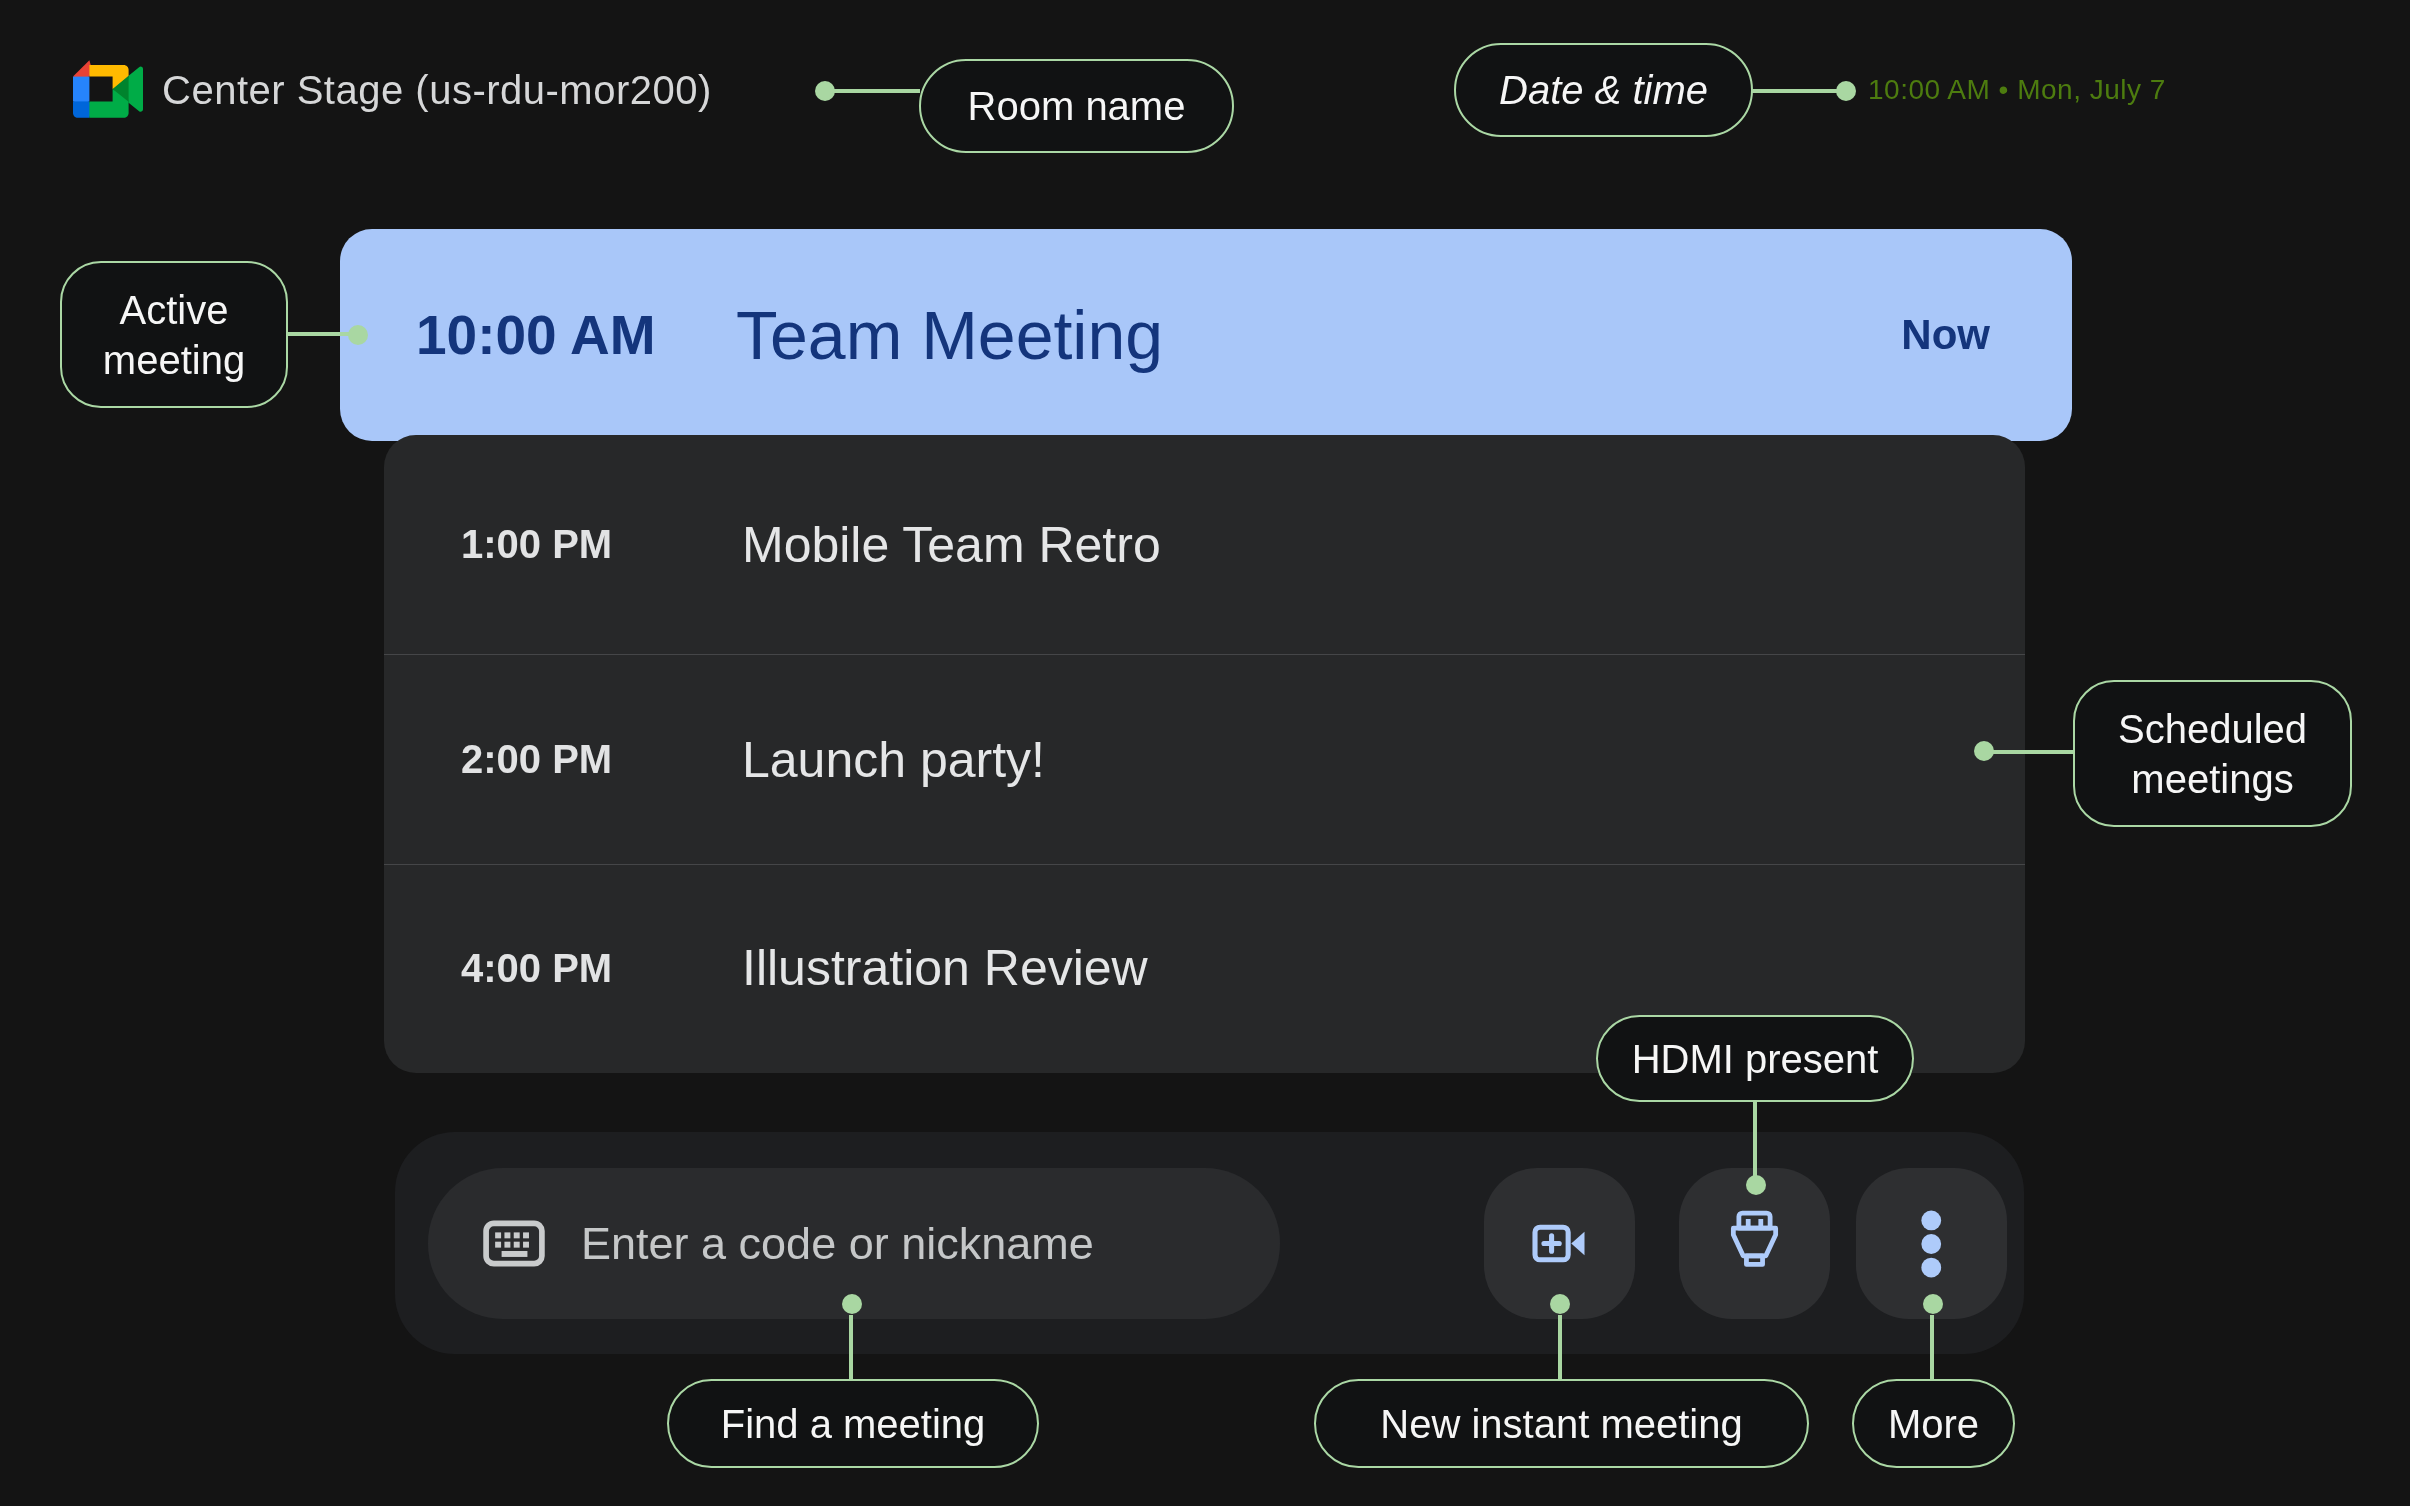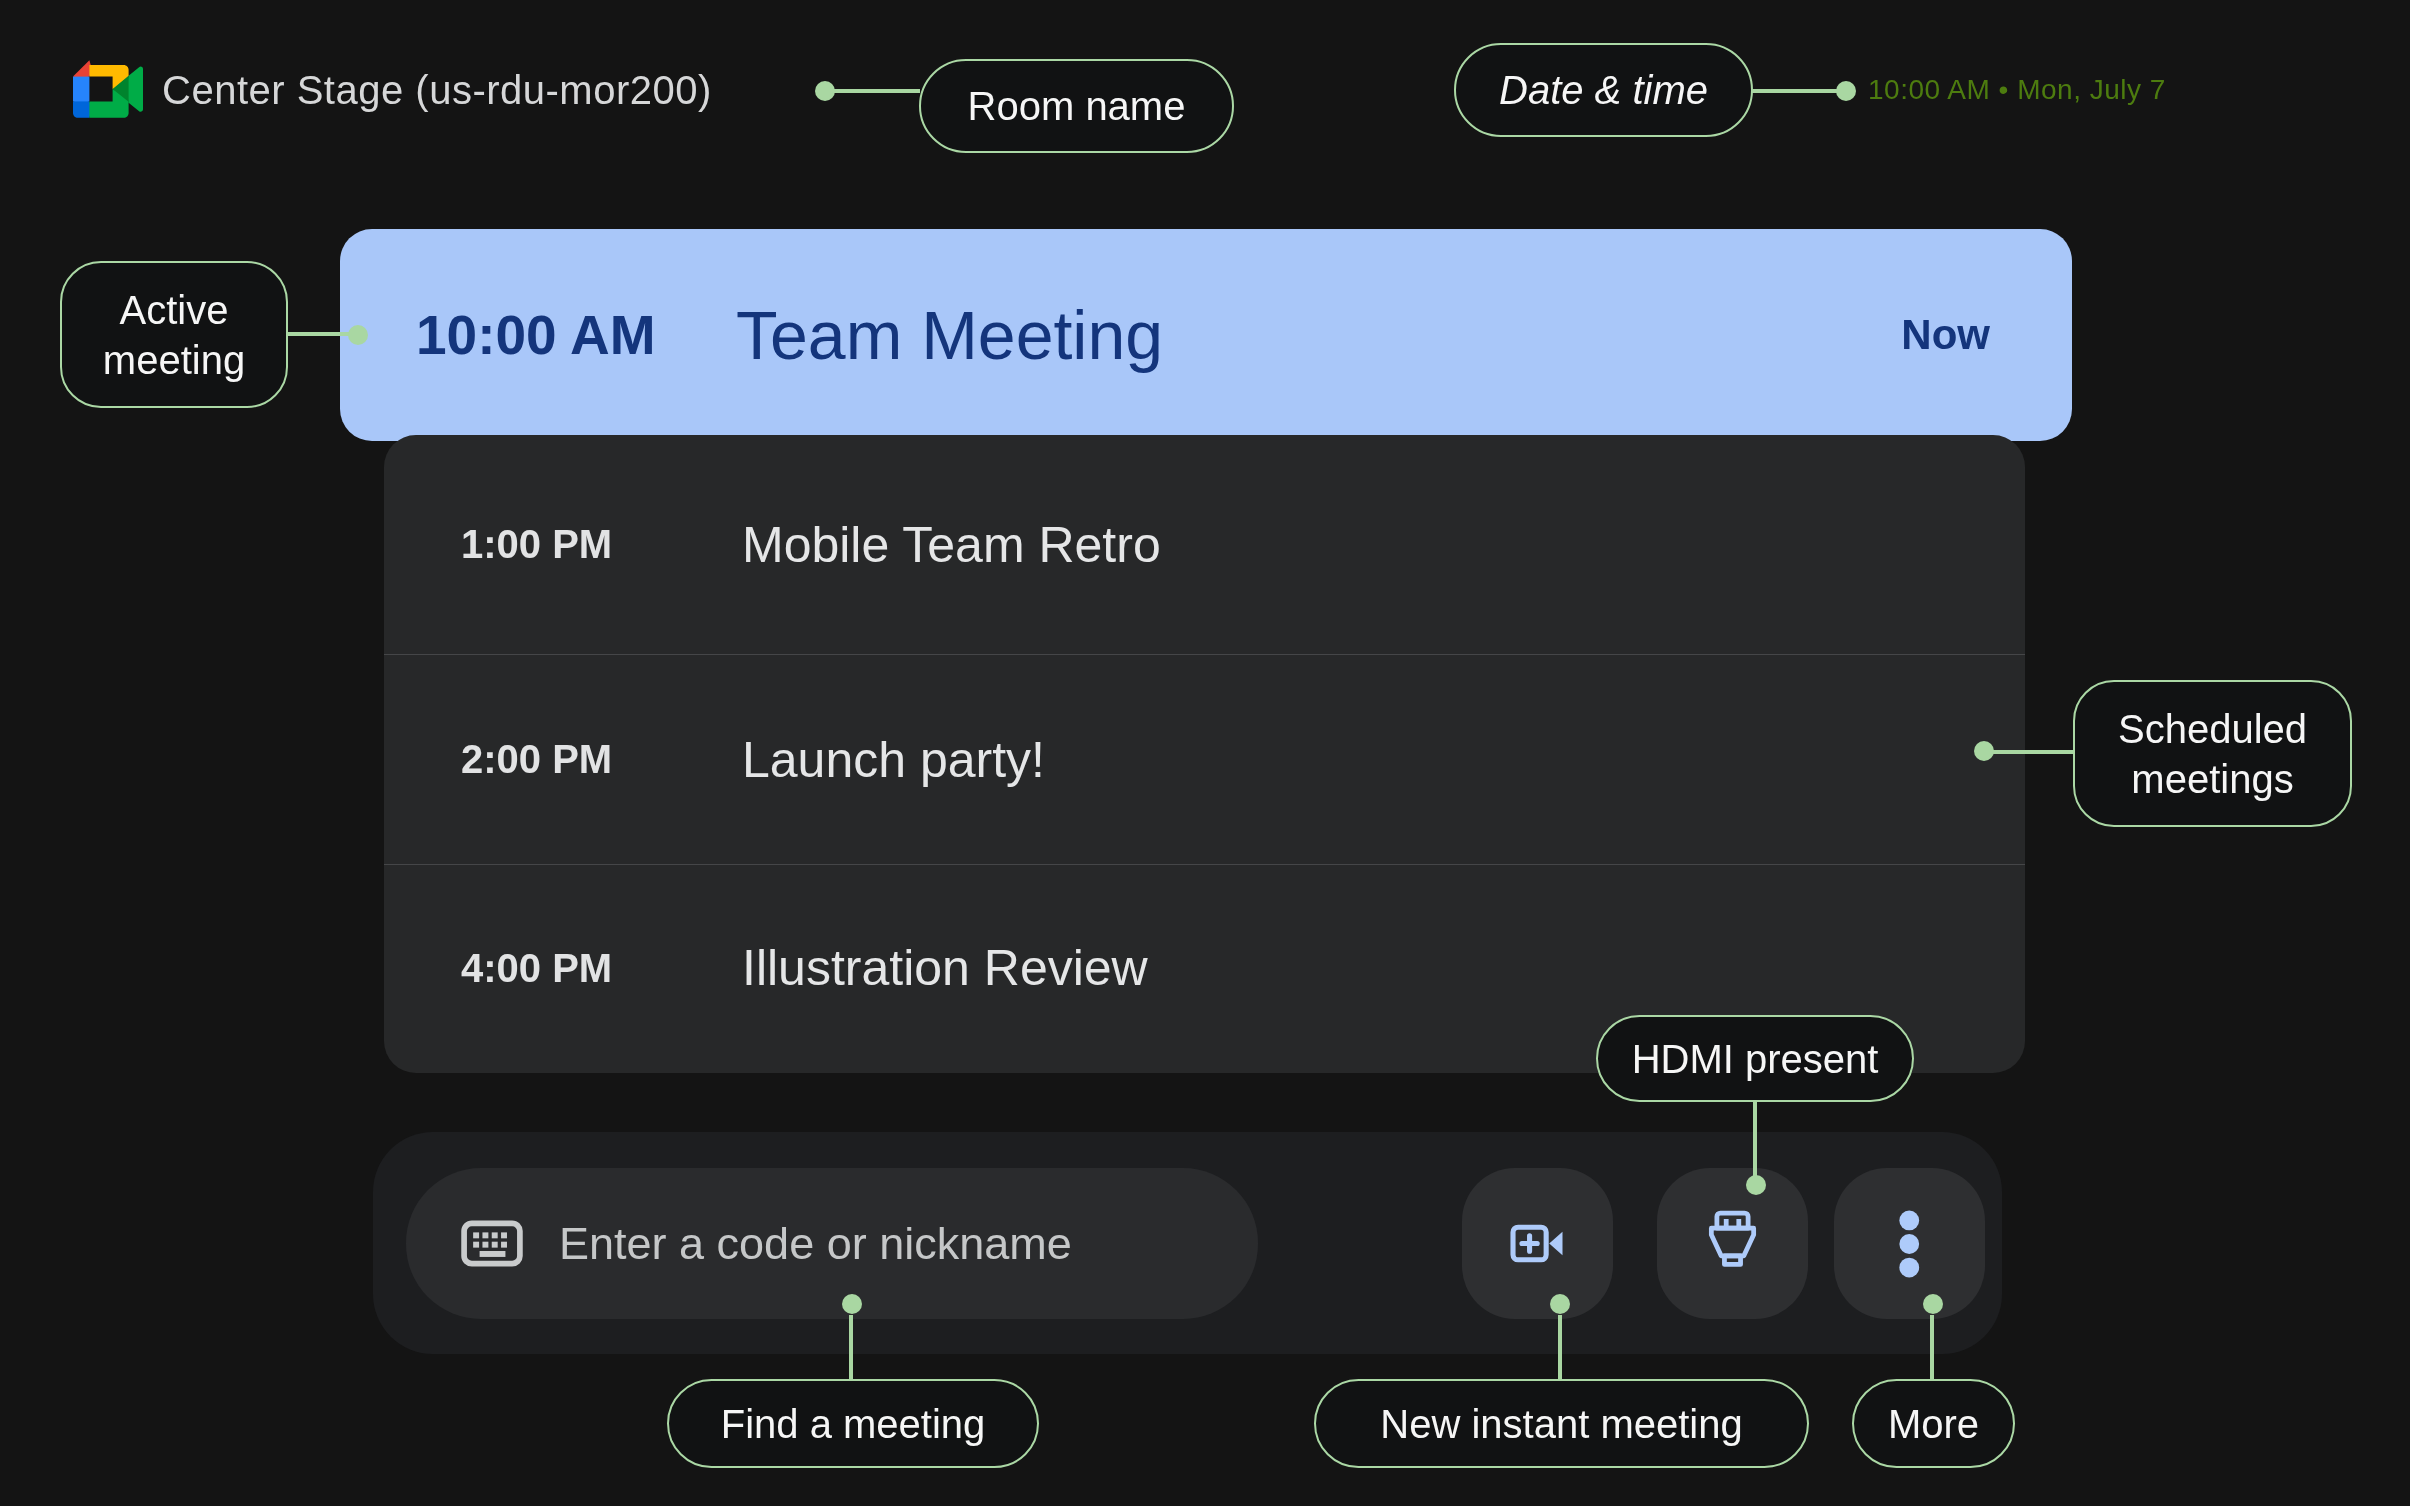--- a/index.html
+++ b/index.html
@@ -36,21 +36,21 @@
   .m-row { position: relative; width: 100%; display: flex; align-items: center; }
   .m-row + .m-row { border-top: 1.9px solid #454648; }
   #row-0 { height: 219px; }
   #row-1 { height: 210px; }
   #row-2 { height: 207px; }
   .m-time  { position: absolute; left: 77px;  font-size: 40px; font-weight: bold; color: #e2e3e4; white-space: nowrap; }
   .m-title { position: absolute; left: 358px; font-size: 50px; color: #e5e6e7; white-space: nowrap; }
 
   
   #join-bar {
-    left: 373px; top: 1132px; width: 1629px; height: 222px;
+    left: 395px; top: 1132px; width: 1629px; height: 222px;
     background: #1d1e20; border-radius: 60px;
   }
   #code-pill {
     position: absolute; left: 33px; top: 36px; width: 852px; height: 151px;
     background: #2a2b2d; border-radius: 75px;
     display: flex; align-items: center; padding-left: 55px; cursor: text;
   }
   #kb-icon { width: 62px; height: 47px; color: #c9cbcc; flex: 0 0 auto; }
   #code-input {
     margin-left: 36px; width: 659px; background: transparent; border: none; outline: none;

